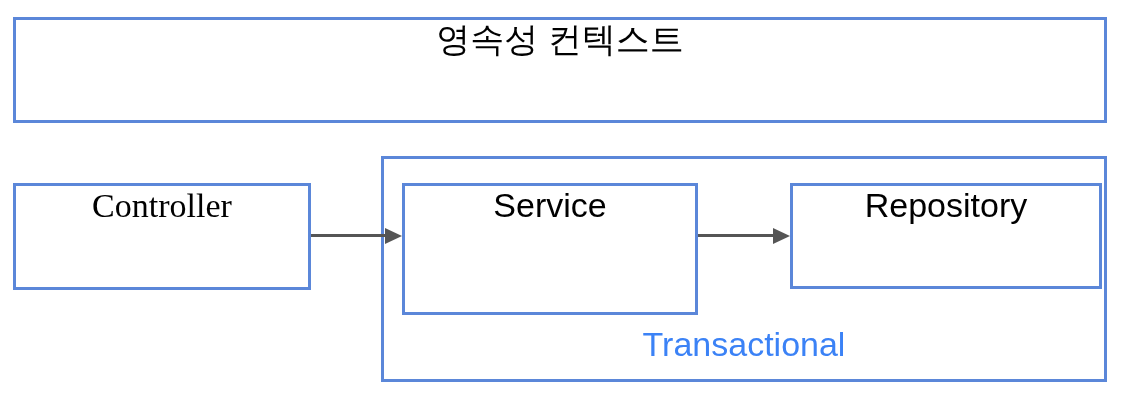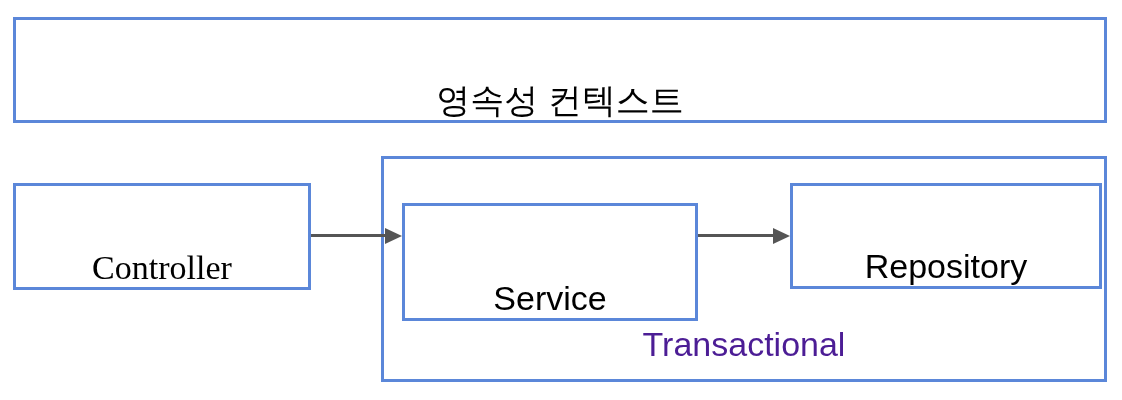--- a/index.html
+++ b/index.html
@@ -18,21 +18,21 @@
   .canvas {
     position: absolute;
     inset: 0;
   }
   .box {
     position: absolute;
     box-sizing: border-box;
     border: 3px solid #5b87d9;
     background: #ffffff;
     display: flex;
-    align-items: flex-end;
+    align-items: flex-start;
     justify-content: center;
   }
   .box-label {
     font-size: 34px;
     line-height: 1.15;
     color: #000000;
     white-space: nowrap;
   }
   
   .persistence-context {
@@ -57,29 +57,28 @@
     height: 226px;
     background: transparent;
   }
   .transactional-label {
     position: absolute;
     left: 0;
     right: 0;
     bottom: 15px;
     text-align: center;
     font-size: 34px;
-    color: #4c1d95;
+    color: #3b82f6;
   }
   
   .service {
     left: 402px;
     top: 183px;
     width: 296px;
-    height: 118px;
-    margin-top: 20px;
+    height: 132px;
   }
   .repository {
     left: 790px;
     top: 183px;
     width: 312px;
     height: 106px;
   }
   
   .arrow {
     position: absolute;

